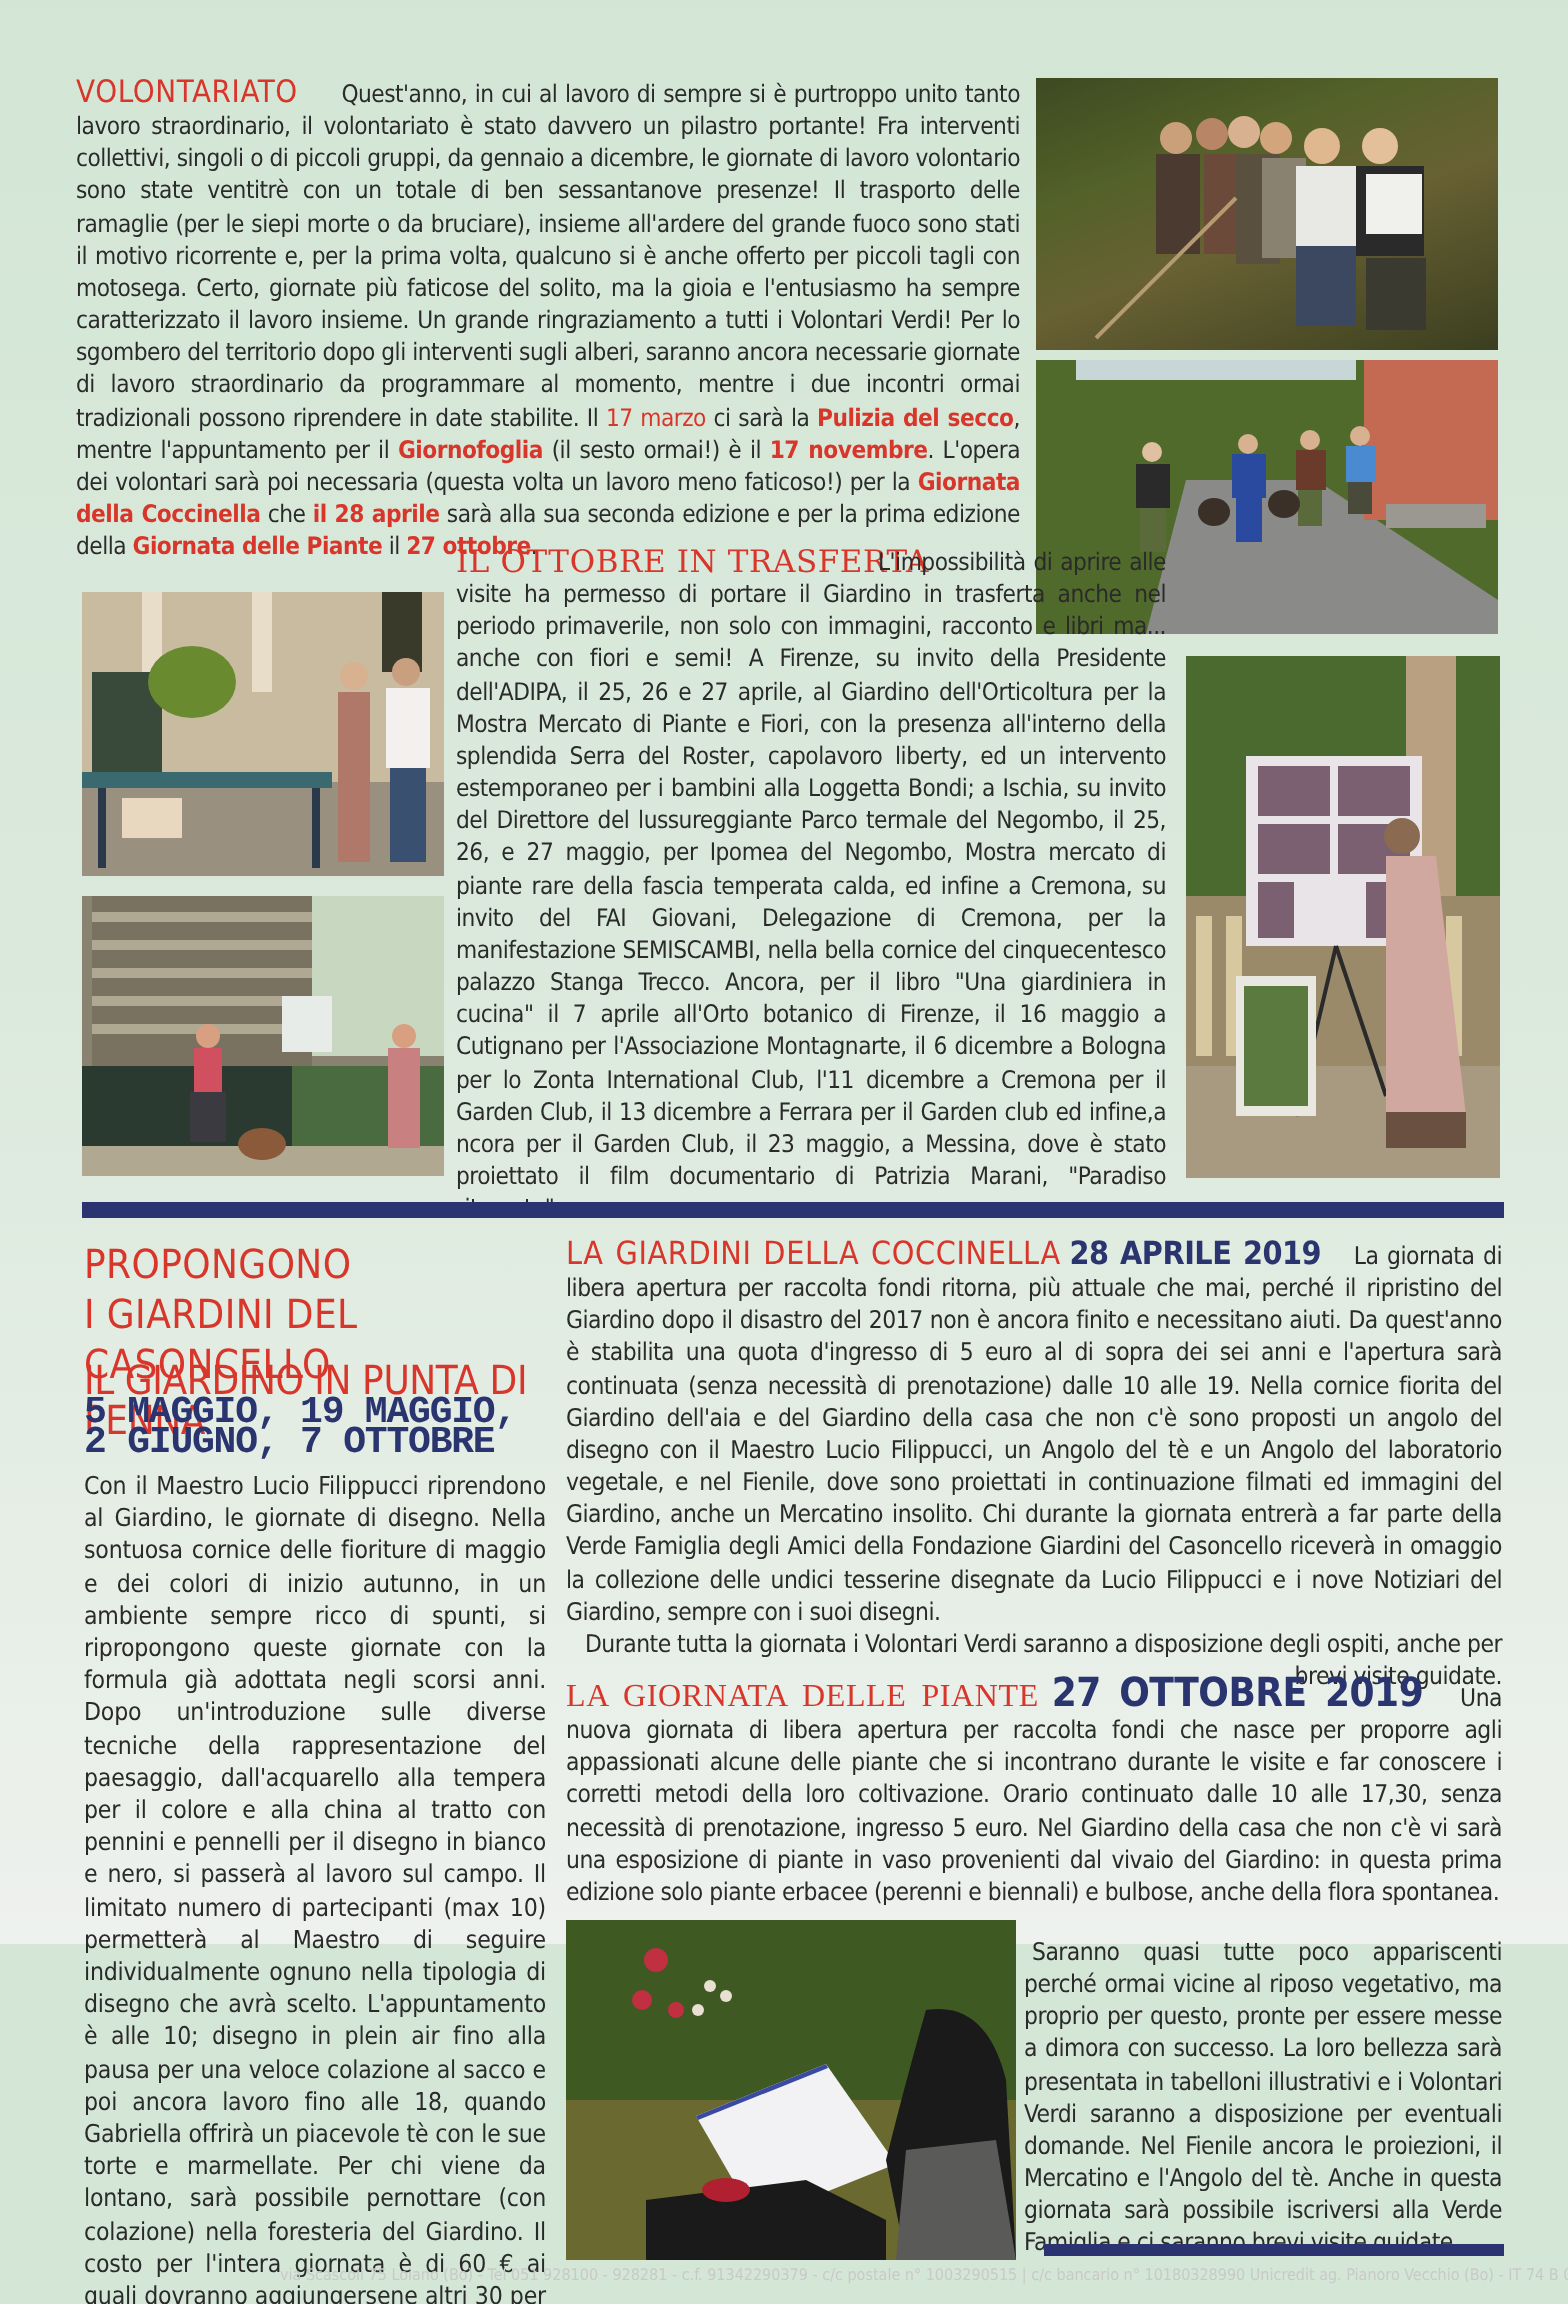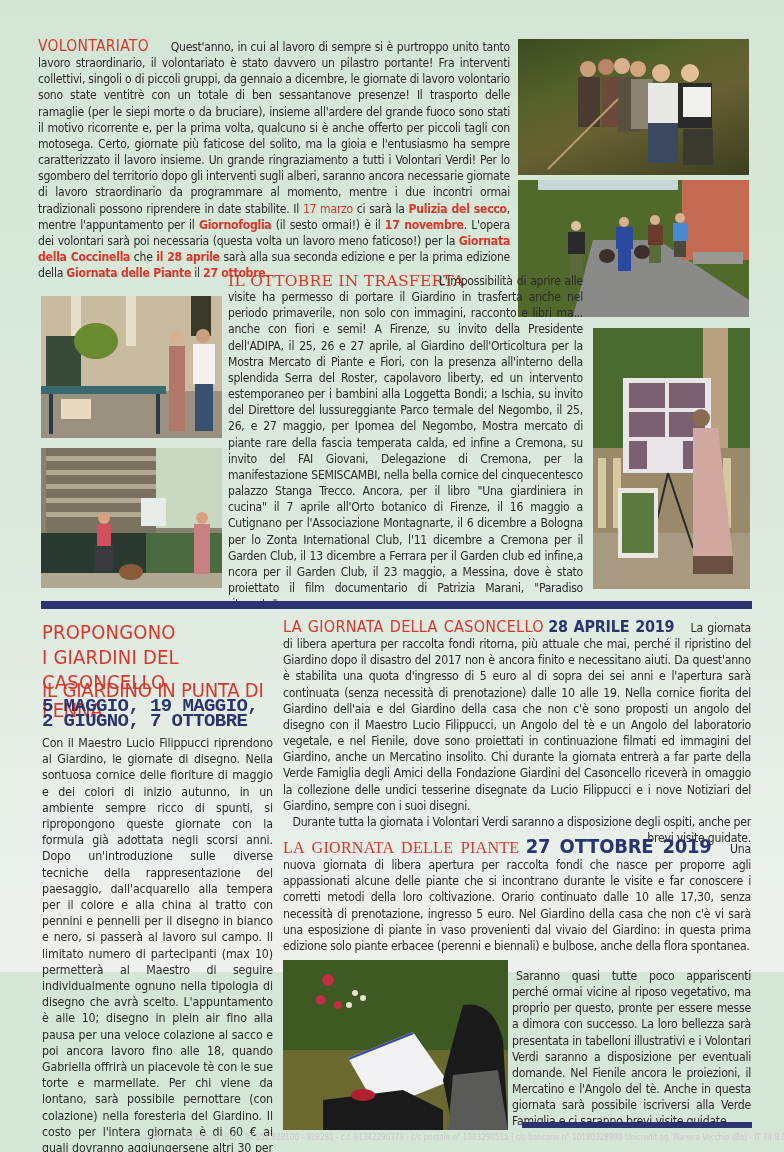--- a/index.html
+++ b/index.html
@@ -165,21 +165,21 @@
   </div>
 
   <div class="subh" style="left:42px;top:680px;width:240px;letter-spacing:-0.2px;">IL GIARDINO IN PUNTA DI PENNA</div>
   <div class="dates" style="left:42px;top:699px;width:240px;">
     <div>5 MAGGIO, 19 MAGGIO,</div>
     <div>2 GIUGNO, 7 OTTOBRE</div>
   </div>
   <div class="txt" style="left:42px;top:735px;width:231px;font-size:12.3px;line-height:16.2px;letter-spacing:-0.1px;">Con il Maestro Lucio Filippucci riprendono al  Giardino, le giornate di disegno. Nella sontuosa cornice delle fioriture di maggio e  dei colori di inizio autunno, in un ambiente sempre ricco di spunti, si ripropongono queste giornate con la formula già  adottata negli scorsi anni. Dopo un'introduzione sulle diverse tecniche della rappresentazione del paesaggio, dall'acquarello alla tempera per il colore e alla china al tratto con pennini e pennelli per il disegno in bianco e nero, si passerà al lavoro sul campo. Il limitato numero di partecipanti (max 10) permetterà al Maestro di seguire individualmente ognuno nella tipologia di disegno che avrà scelto. L'appuntamento è alle 10; disegno in plein air fino alla pausa per una veloce colazione al sacco e poi ancora lavoro fino alle 18, quando Gabriella offrirà un piacevole tè con le sue torte e marmellate. Per chi viene da lontano, sarà possibile pernottare (con colazione) nella foresteria del Giardino. Il costo per l'intera giornata è di 60 € ai quali dovranno aggiungersene altri 30 per chi pernotterà.</div>
 
   <div class="txt" style="left:283px;top:619px;width:468px;font-size:12.2px;line-height:16.15px;">
-    <span class="h-red" style="font-size:16px;">LA GIORNATA DELLA CASONCELLO</span>
+    <span class="h-red" style="font-size:16px;">LA GIARDINI DELLA COCCINELLA</span>
     <span class="h-navy" style="font-size:16px;">28 APRILE 2019</span>
     <span style="display:inline-block;width:12px;"></span><span>La giornata di libera apertura per raccolta fondi ritorna, più attuale che mai, perché il ripristino del Giardino dopo il disastro del 2017 non è ancora finito e necessitano aiuti. Da quest'anno è stabilita una quota d'ingresso di 5 euro al di sopra dei sei anni e l'apertura sarà continuata (senza necessità di prenotazione) dalle 10 alle 19. Nella cornice fiorita del Giardino dell'aia e del Giardino della casa che non c'è  sono proposti un angolo del disegno con il Maestro Lucio Filippucci, un Angolo del tè e un Angolo del laboratorio vegetale, e nel Fienile, dove  sono proiettati in continuazione filmati ed immagini del Giardino, anche un  Mercatino insolito. Chi durante la giornata entrerà a far parte della Verde Famiglia degli Amici della Fondazione Giardini del Casoncello riceverà in omaggio la collezione delle undici tesserine disegnate  da Lucio Filippucci  e i nove Notiziari del Giardino, sempre con i suoi disegni.</span>
     <div style="text-align:right;">Durante tutta la giornata  i Volontari Verdi saranno a disposizione degli ospiti, anche per brevi visite guidate.</div>
   </div>
 
   <div class="txt" style="left:283px;top:838px;width:468px;font-size:12.2px;line-height:16.15px;">
     <span class="h-red" style="font-size:16px;font-family:Liberation Serif, serif;">LA GIORNATA DELLE PIANTE</span>
     <span class="h-navy" style="font-size:20px;">27 OTTOBRE 2019</span>
     <span style="display:inline-block;width:12px;"></span><span>Una nuova giornata di libera apertura per raccolta fondi che nasce per proporre agli appassionati alcune delle piante che si incontrano durante le visite e far conoscere i corretti metodi della loro coltivazione. Orario continuato dalle 10 alle 17,30, senza necessità di prenotazione, ingresso 5 euro. Nel Giardino della casa che non c'è vi sarà una esposizione di piante in vaso provenienti dal vivaio  del Giardino: in questa prima edizione solo piante erbacee (perenni e biennali) e bulbose, anche della flora spontanea.</span>
   </div>

